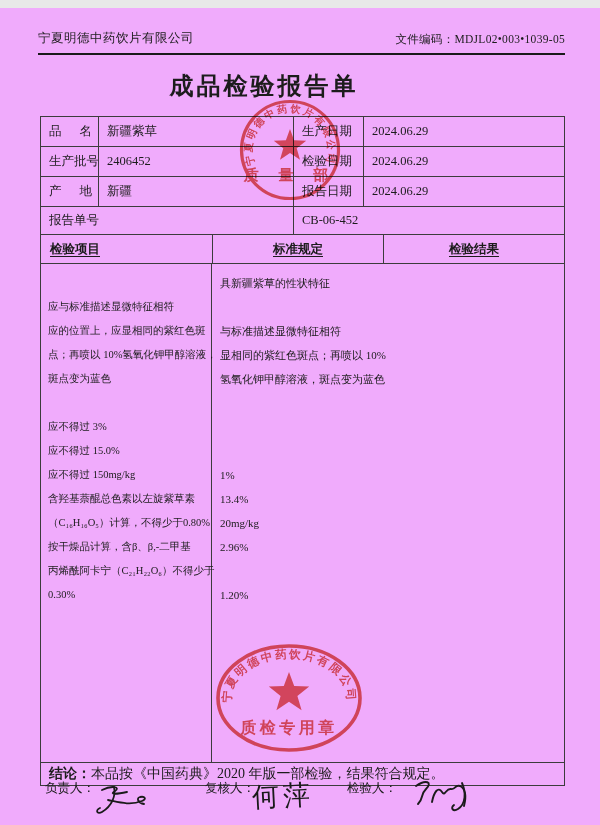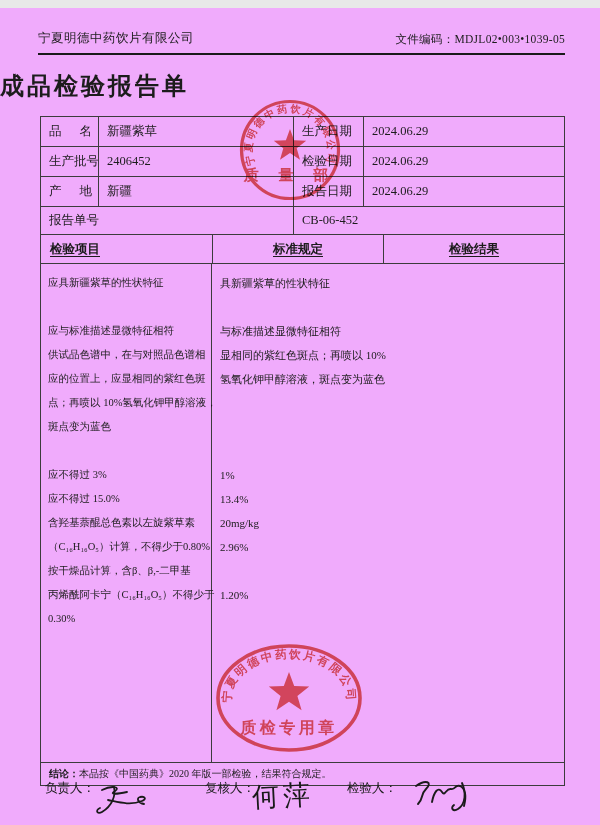--- a/index.html
+++ b/index.html
@@ -7,21 +7,21 @@
     position:relative;width:600px;height:825px;background:#f0abfc;
     font-family:"Liberation Serif","DejaVu Serif",serif;color:#1c1c1c;
     overflow:hidden;margin:8px auto;
   }
   
   .masthead{position:absolute;left:38px;top:22px;width:527px;display:flex;justify-content:space-between;align-items:flex-end;}
   .mast-company{font-size:12.5px;letter-spacing:.5px;}
   .mast-code{font-size:11.5px;letter-spacing:.3px;}
   .mast-rule{position:absolute;left:38px;top:45px;width:527px;border-top:2px solid #1a1a1a;}
   
-  .title{position:absolute;left:0;top:62px;width:528px;text-align:left;font-size:24px;font-weight:bold;letter-spacing:3px;}
+  .title{position:absolute;left:0;top:62px;width:528px;text-align:center;font-size:24px;font-weight:bold;letter-spacing:3px;}
   
   .doc{position:absolute;left:40px;top:108px;width:523px;border:1px solid #3c3c3c;background:transparent;}
   .irow{display:grid;grid-template-columns:58px 195px 70px 1fr;border-bottom:1px solid #3c3c3c;}
   .irow.r4{grid-template-columns:253px 1fr;}
   .irow>div{height:29px;line-height:29px;font-size:12.5px;white-space:nowrap;overflow:hidden;}
   .irow.r4>div{height:27px;line-height:27px;}
   .cell-br{border-right:1px solid #3c3c3c;}
   .ipad{padding-left:8px;padding-right:6px;}
   .jlabel{text-align:justify;text-align-last:justify;}
   
@@ -33,21 +33,21 @@
   .body{display:flex;height:498px;border-bottom:1px solid #3c3c3c;}
   .body .bcol{padding-top:7px;box-sizing:border-box;}
   .bcol1{width:172px;border-right:1px solid #3c3c3c;}
   .bcol2{width:171px;border-right:1px solid #3c3c3c;}
   .bcol3{flex:1;font-family:Liberation Serif, serif;}
   .ln{height:24px;line-height:24px;white-space:nowrap;overflow:visible;}
   .bcol1 .ln{padding-left:9px;font-size:12px;}
   .bcol2 .ln{padding-left:7px;font-size:10.5px;}
   .bcol3 .ln{padding-left:8px;font-size:11px;}
   
-  .conclusion{height:22px;line-height:22px;font-size:10px;padding-left:8px;white-space:nowrap;}
+  .conclusion{height:22px;line-height:22px;font-size:14px;padding-left:8px;white-space:nowrap;}
   .conclusion .clab{font-weight:bold;}
   
   .sig-label{position:absolute;font-size:12.5px;}
   .sig-name{position:absolute;font-size:27px;color:#1a1a1a;transform:rotate(-3deg);letter-spacing:4px;font-family:"Liberation Serif",serif;}
   .sigsvg{position:absolute;}
   
   .stamp{position:absolute;mix-blend-mode:multiply;opacity:.88;}
 </style>
 </head>
 <body>
@@ -91,34 +91,33 @@
     </div>
 
     <div class="hrow">
       <div class="cell-br" style="padding-left:9px;"><span class="hu">检验项目</span></div>
       <div class="cell-br hc"><span class="hu">标准规定</span></div>
       <div class="hc"><span class="hu">检验结果</span></div>
     </div>
 
     <div class="body">
       <div class="bcol bcol2" id="col-std">
-          <div class="ln">应具新疆紫草的性状特征</div>
           <div class="ln"></div>
           <div class="ln">应与标准描述显微特征相符</div>
-          <div class="ln">供试品色谱中，在与对照品色谱相</div>
           <div class="ln">应的位置上，应显相同的紫红色斑</div>
           <div class="ln">点；再喷以 10%氢氧化钾甲醇溶液，</div>
           <div class="ln">斑点变为蓝色</div>
           <div class="ln"></div>
           <div class="ln">应不得过 3%</div>
           <div class="ln">应不得过 15.0%</div>
+          <div class="ln">应不得过 150mg/kg</div>
           <div class="ln">含羟基萘醌总色素以左旋紫草素</div>
           <div class="ln">（C₁₆H₁₆O₅）计算，不得少于0.80%</div>
           <div class="ln">按干燥品计算，含β、β,-二甲基</div>
-          <div class="ln">丙烯酰阿卡宁（C₁₆H₁₆O₅）不得少于</div>
+          <div class="ln">丙烯酰阿卡宁（C₂₁H₂₂O₆）不得少于</div>
           <div class="ln">0.30%</div>
         </div>
       <div class="bcol bcol3" id="col-res">
           <div class="ln">具新疆紫草的性状特征</div>
           <div class="ln"></div>
           <div class="ln">与标准描述显微特征相符</div>
           <div class="ln">显相同的紫红色斑点；再喷以 10%</div>
           <div class="ln">氢氧化钾甲醇溶液，斑点变为蓝色</div>
           <div class="ln"></div>
           <div class="ln"></div>

